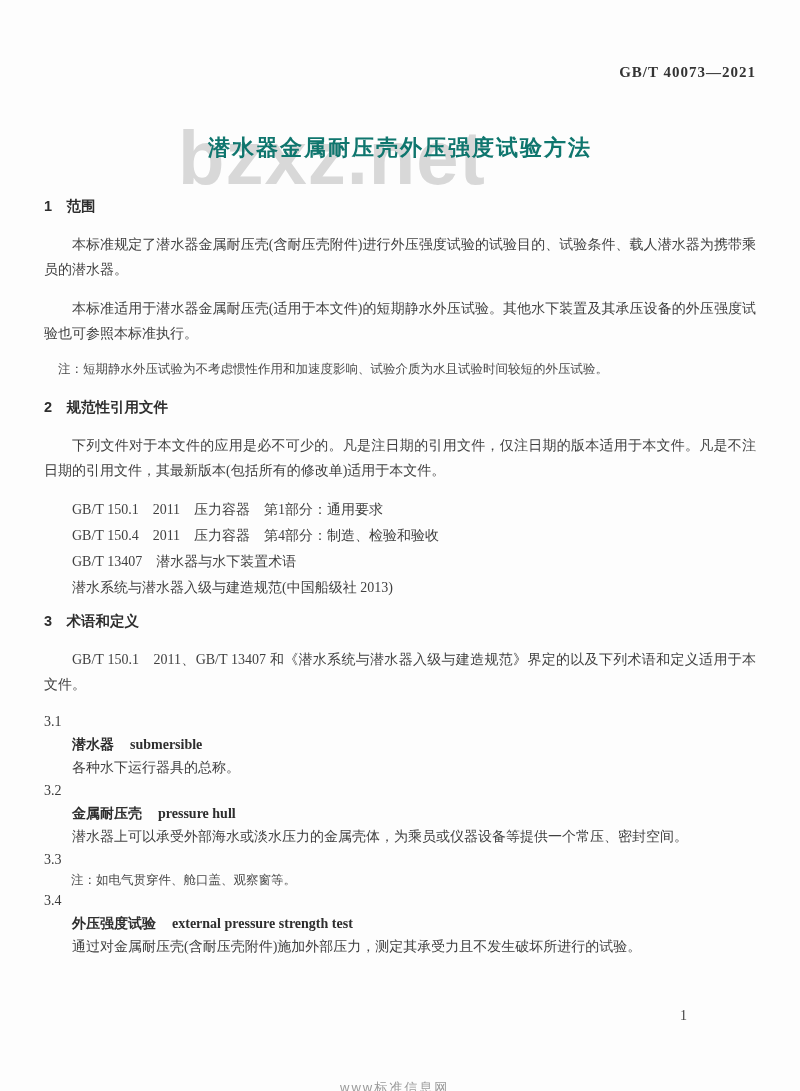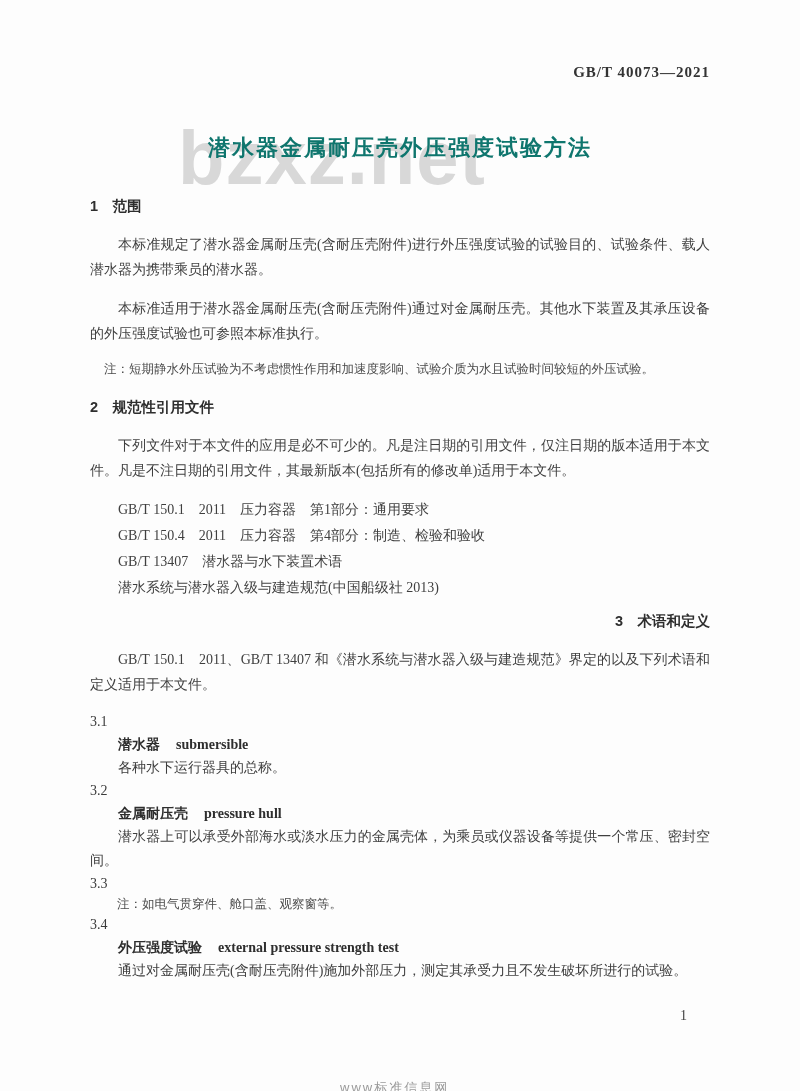--- a/index.html
+++ b/index.html
@@ -5,21 +5,21 @@
   html,body{margin:0;padding:0;background:#e9e9e9;}
   .page{
     position:relative;
     width:800px;height:1091px;
     margin:0 auto;
     background:#fdfdfd;
     overflow:hidden;
     color:#3f3f3f;
     font-family:"Liberation Serif","DejaVu Serif",serif;
   }
-  .content{position:relative;z-index:1;padding:0 90px;}
+  .content{position:relative;z-index:1;padding:0 44px;}
   .doc-number{
     margin-top:64px;height:18px;
     text-align:right;
     font-family:"Liberation Serif","DejaVu Serif",serif;
     font-weight:bold;font-size:15px;letter-spacing:1px;color:#333;
   }
   .doc-title{
     margin-top:52px;height:28px;line-height:28px;
     text-align:center;
     font-family:"Liberation Sans","DejaVu Sans",sans-serif;
@@ -32,21 +32,21 @@
     font-weight:bold;font-size:76px;line-height:1;
     letter-spacing:1px;color:#d8d8d8;
     user-select:none;
   }
   .h-sec{
     font-family:"Liberation Sans","DejaVu Sans",sans-serif;
     font-weight:bold;font-size:14.5px;line-height:20px;color:#2e2e2e;
   }
   .h1-scope{margin-top:34px;}
   .h2-refs{margin-top:18px;}
-  .h3-terms{margin-top:10px;text-align:right;}
+  .h3-terms{margin-top:10px;}
   .para{font-size:14px;line-height:25px;text-indent:28px;text-align:justify;margin-top:0;}
   .para-first{margin-top:16px;}
   .note{
     font-size:12.5px;line-height:19px;color:#4a4a4a;
     padding-left:42px;text-indent:-28px;text-align:justify;
   }
   .note-scope{margin-top:5px;margin-left:0;}
   .ref-line{font-size:14px;line-height:26px;margin-left:28px;white-space:nowrap;}
   .refs{margin-top:8px;}
   .tnum{font-size:14px;line-height:22px;color:#3a3a3a;}
@@ -82,21 +82,21 @@
   <div class="watermark">bzxz.net</div>
 
   <div class="content">
 
     <div class="doc-number">GB/T 40073—2021</div>
 
     <div class="doc-title">潜水器金属耐压壳外压强度试验方法</div>
 
     <div class="h-sec h1-scope">1　范围</div>
     <p class="para para-first">本标准规定了潜水器金属耐压壳(含耐压壳附件)进行外压强度试验的试验目的、试验条件、载人潜水器为携带乘员的潜水器。</p>
-    <p class="para">本标准适用于潜水器金属耐压壳(含耐压壳附件)通过对金属耐压壳。其他水下装置及其承压设备的外压强度试验也可参照本标准执行。</p>
+    <p class="para">本标准适用于潜水器金属耐压壳(适用于本文件)的短期静水外压试验。其他水下装置及其承压设备的外压强度试验也可参照本标准执行。</p>
     <div class="note note-scope">注：短期静水外压试验为不考虑惯性作用和加速度影响、试验介质为水且试验时间较短的外压试验。</div>
 
     <div class="h-sec h2-refs">2　规范性引用文件</div>
     <p class="para para-first">下列文件对于本文件的应用是必不可少的。凡是注日期的引用文件，仅注日期的版本适用于本文件。凡是不注日期的引用文件，其最新版本(包括所有的修改单)适用于本文件。</p>
     <div class="refs">
       <div class="ref-line">GB/T 150.1　2011　压力容器　第1部分：通用要求</div>
       <div class="ref-line">GB/T 150.4　2011　压力容器　第4部分：制造、检验和验收</div>
       <div class="ref-line">GB/T 13407　潜水器与水下装置术语</div>
       <div class="ref-line">潜水系统与潜水器入级与建造规范(中国船级社 2013)</div>
     </div>

